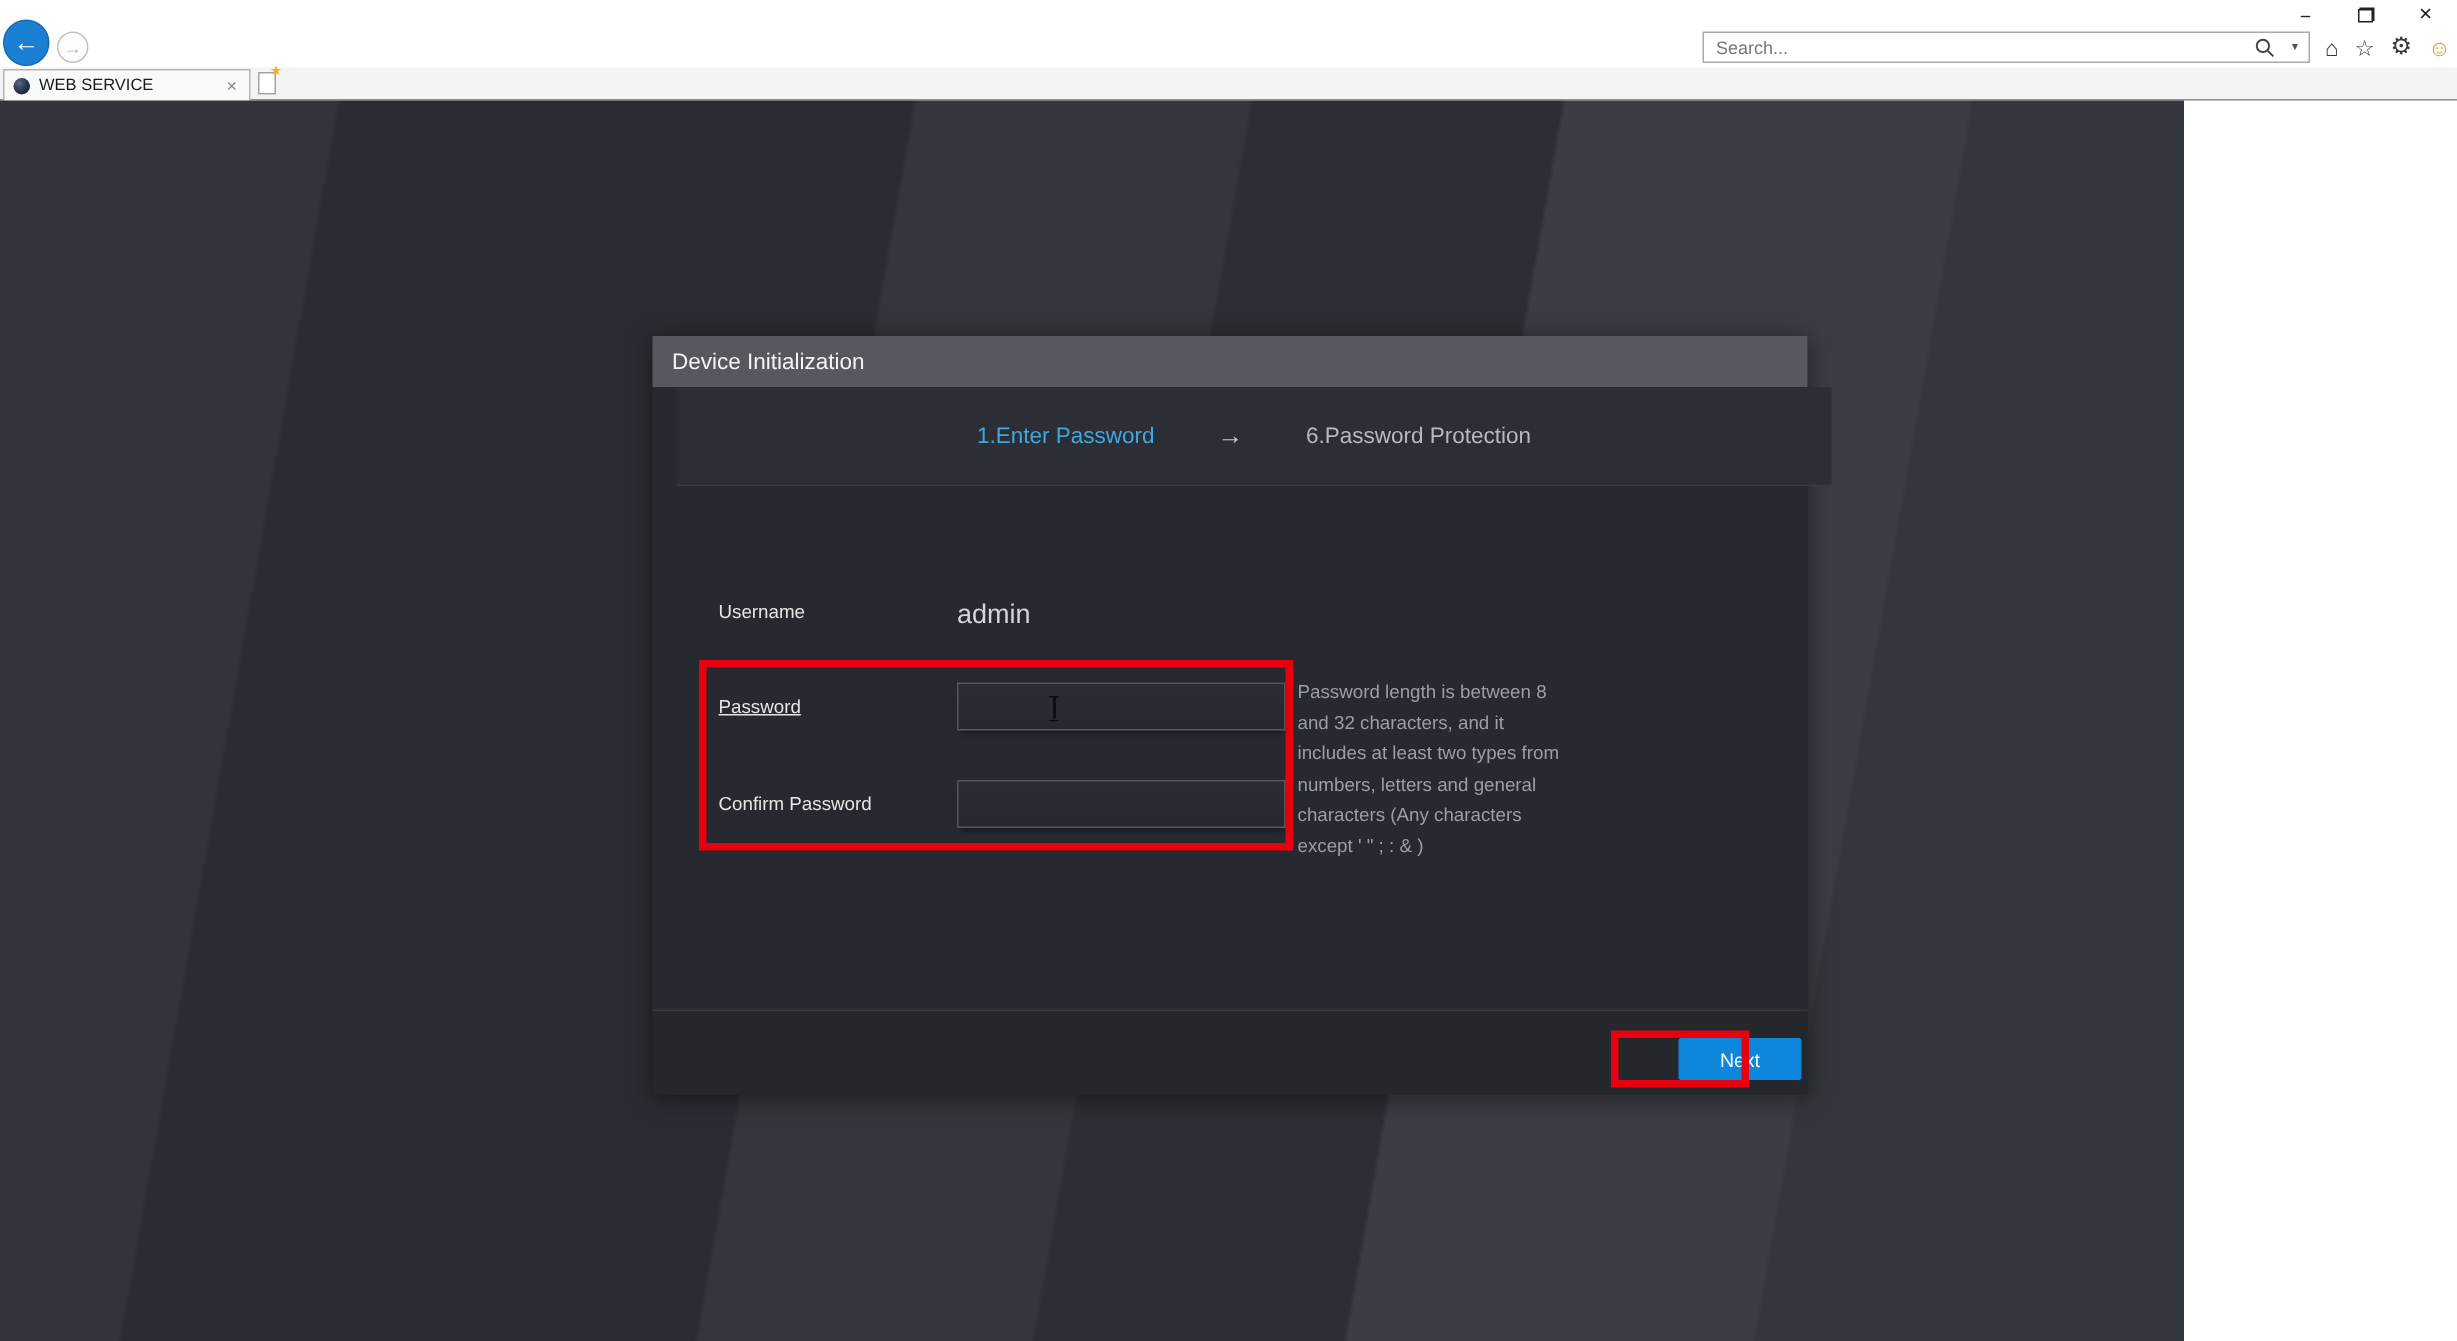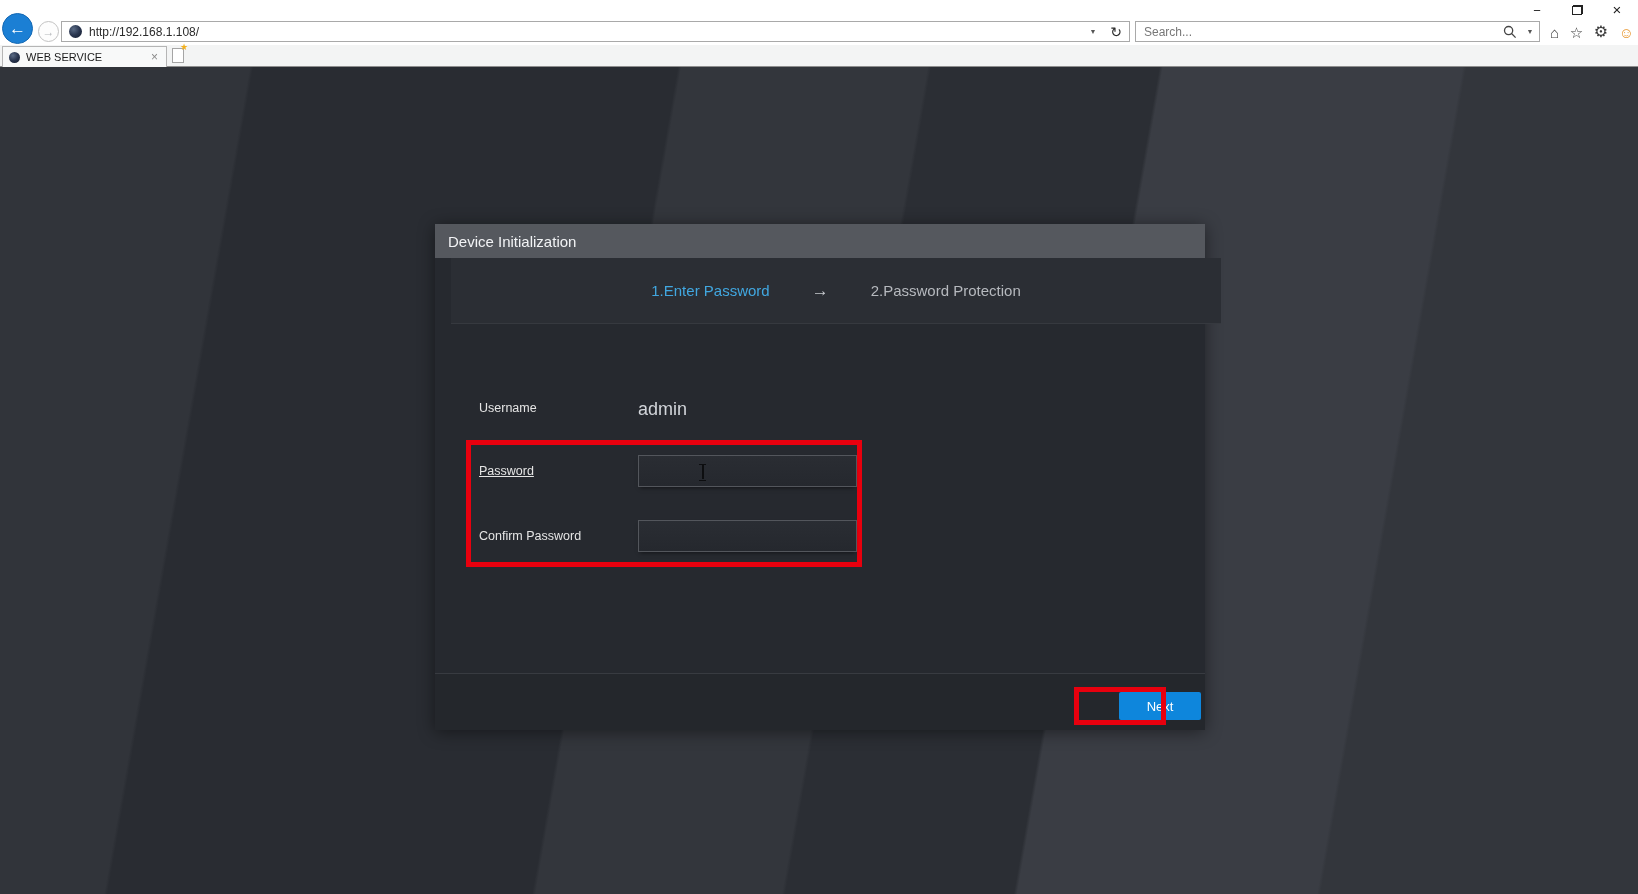--- a/index.html
+++ b/index.html
@@ -54,21 +54,21 @@
     border-bottom:1px solid #8e8e8e; }
   .tab { position:absolute; left:2px; top:1px; width:165px; height:21px; background:#f8f9f9;
     border:1px solid #b5b5b5; border-bottom:none; display:flex; align-items:flex-end; padding:16px 6px; }
   .tab .globe { width:11px; height:11px; flex:0 0 11px; margin-right:6px; }
   .tab-title { font-size:11px; color:#1a1a1a; flex:1 1 auto; white-space:nowrap; overflow:hidden; }
   .tab-close { color:#8a8a8a; font-size:12px; line-height:1; padding:0 2px; }
   .newtab { position:absolute; left:172px; top:3px; width:12px; height:15px; background:#fff;
     border:1px solid #a5a5a5; }
   .newtab .spark { position:absolute; right:-5px; top:-6px; color:#f2b01e; font-size:9px; line-height:1; }
   
-  .page { position:absolute; left:0; top:67px; width:1638px; height:827px;
+  .page { position:absolute; left:0; top:67px; width:1456px; height:827px;
     background:linear-gradient(100deg,
       #31343a 0%, #31343a 14%,
       #292c32 14.2%, #292c32 38%,
       #33363c 38.2%, #33363c 52%,
       #2b2e34 52.2%, #2b2e34 65%,
       #3a3d44 65.2%, #3a3d44 82%,
       #33363c 82.2%, #33363c 100%);
   }
   
   .dialog { position:absolute; left:435px; top:157px; width:770px; height:506px;
@@ -124,26 +124,20 @@
     </div>
   </div>
 
   <div class="toolbar">
     <div class="back-btn">
       <span>←</span>
     </div>
     <div class="fwd-btn">
       <span>→</span>
     </div>
-    <div class="url-box">
-      <span class="globe"></span>
-      <span class="url-text">http://192.168.1.108/</span>
-      <span class="addr-caret">▼</span>
-      <span class="addr-refresh">↻</span>
-    </div>
     <div class="search-box">
       <input class="search-input" placeholder="Search..." style="">
       <span class="search-mag">
         <svg width="14" height="14" viewBox="0 0 14 14">
           <circle cx="5.6" cy="5.6" r="4.1" fill="none" stroke="#444" stroke-width="1.3"></circle>
           <line x1="8.8" y1="8.8" x2="12.6" y2="12.6" stroke="#444" stroke-width="1.3"></line>
         </svg>
       </span>
       <span class="search-caret">▼</span>
     </div>
@@ -170,37 +164,45 @@
 
     <div class="dialog">
 
       <div class="dlg-header">
         <span>Device Initialization</span>
       </div>
 
       <div class="dlg-steps">
         <span class="step-active">1.Enter Password</span>
         <span class="step-arrow">→</span>
-        <span class="step-inactive">2.Password Protection</span>
+        <span class="step-inactive">6.Password Protection</span>
       </div>
 
       <div class="dlg-body">
 
         <span class="fld-label lbl-username">Username</span>
         <span class="val-username">admin</span>
 
         <div class="red-rect red-rect-form"></div>
 
         <span class="fld-label lbl-password">Password</span>
         <input type="password" class="pwd-input inp-password" value="" style="">
         <span class="ibeam"></span>
 
         <span class="fld-label lbl-confirm">Confirm Password</span>
         <input type="password" class="pwd-input inp-confirm" value="" style="">
 
+        <div class="hint">
+          <div>Password length is between 8</div>
+          <div>and 32 characters, and it</div>
+          <div>includes at least two types from</div>
+          <div>numbers, letters and general</div>
+          <div>characters (Any characters</div>
+          <div>except  ' " ; : &amp; )</div>
+        </div>
       </div>
 
       <div class="dlg-footer">
         <button class="next-btn">Next</button>
         <div class="red-rect red-rect-next"></div>
       </div>
 
     </div>
   </div>
 </div>

